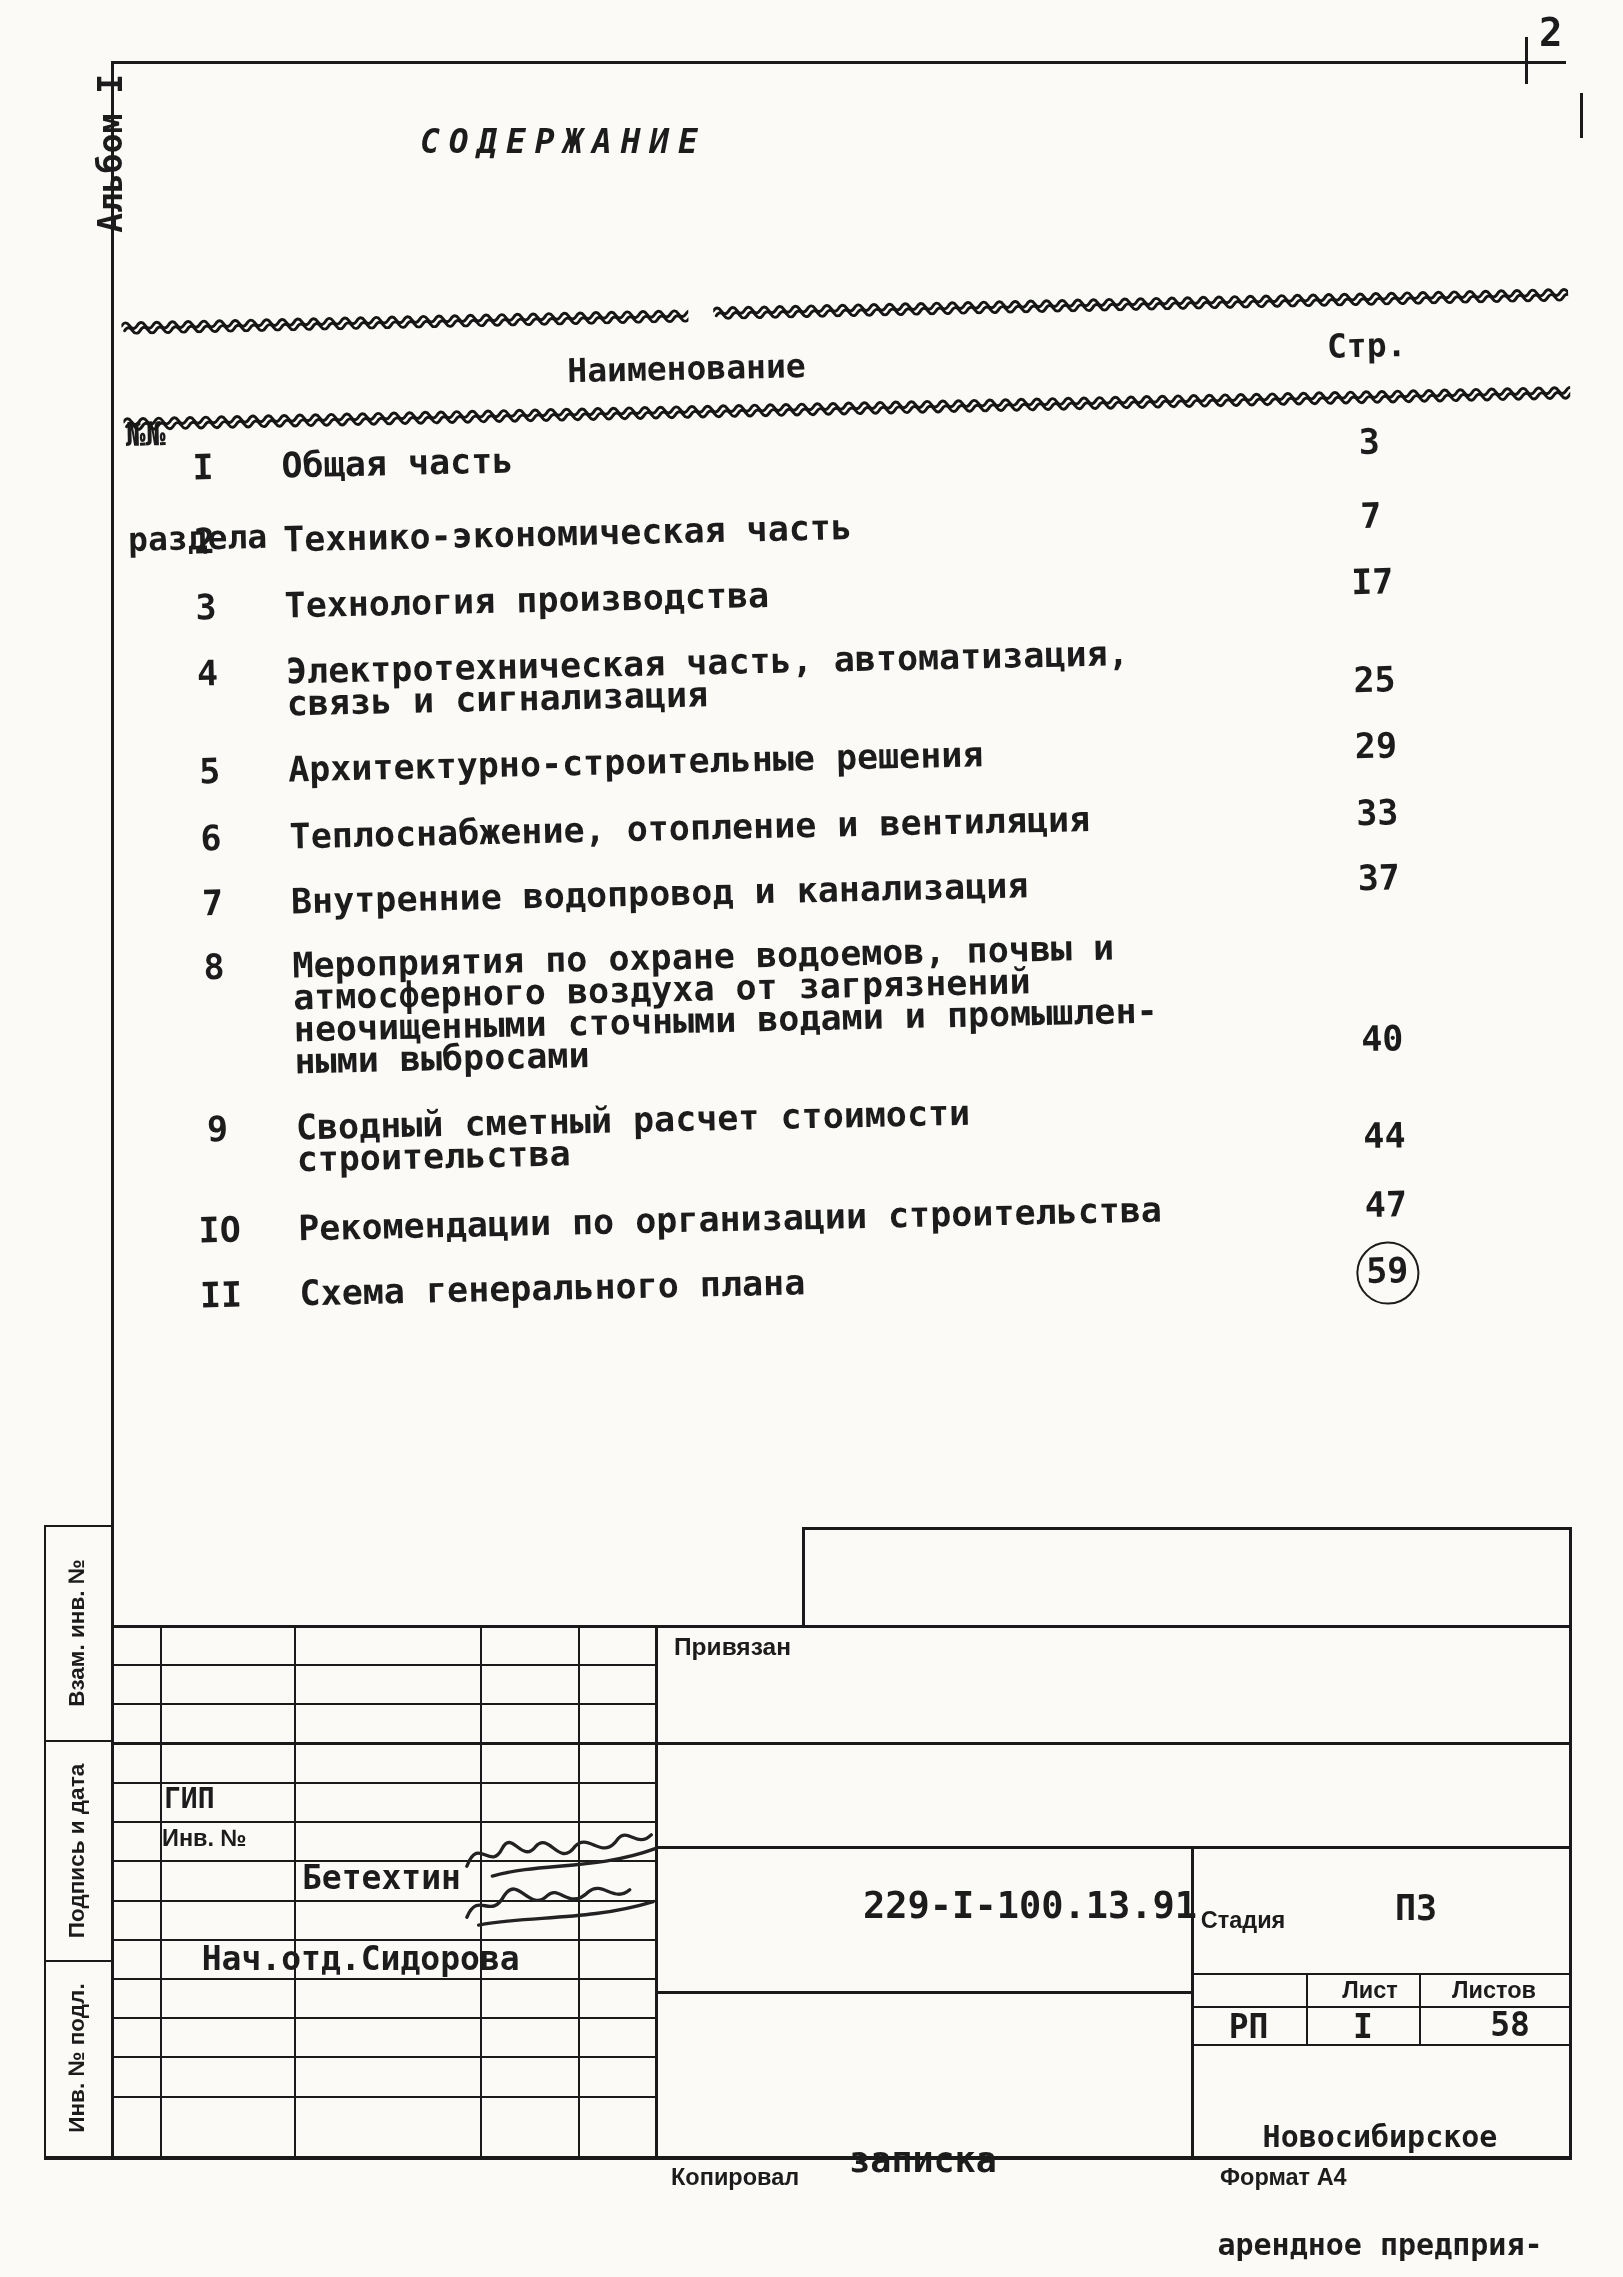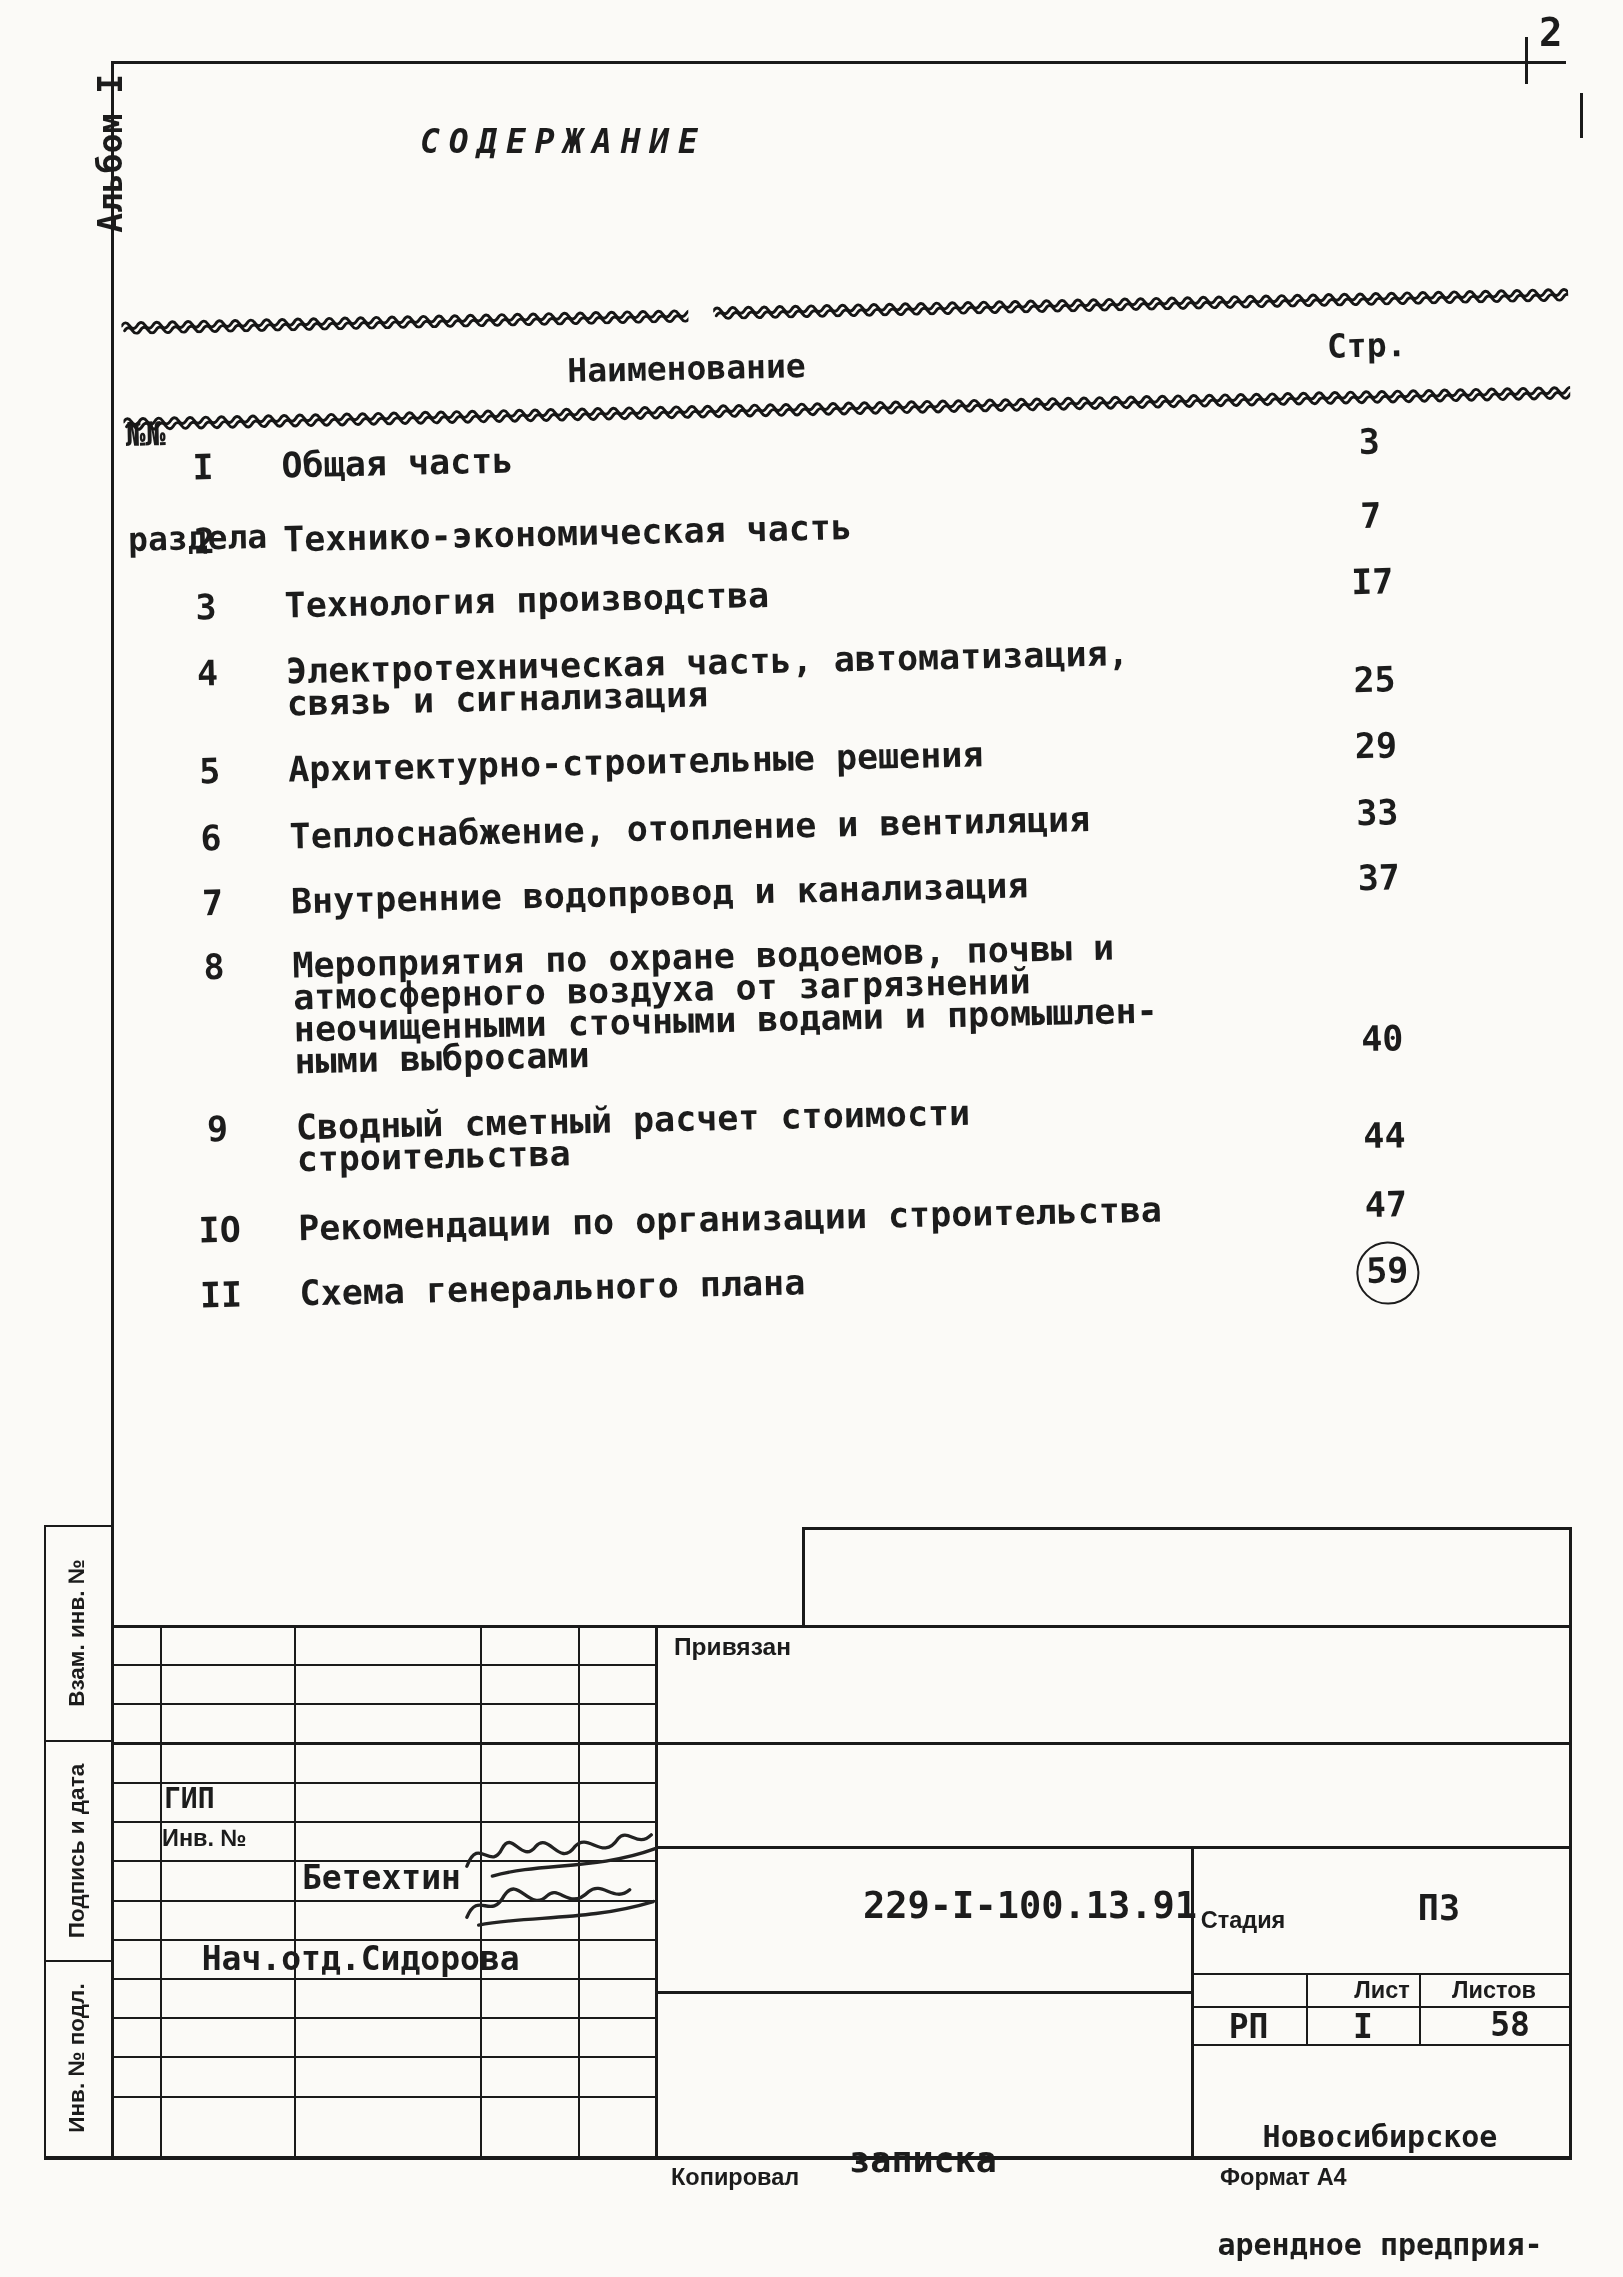--- a/index.html
+++ b/index.html
@@ -224,24 +224,24 @@
 <svg class="sig" width="206" height="59" style="left:459px;top:1825px;" viewBox="0 0 210 60">
   <path d="M8,42 C20,10 32,48 44,24 C54,4 64,40 78,22 C92,6 102,44 118,22 C132,6 146,38 162,14 C172,2 182,24 196,10"></path>
   <path d="M34,52 C84,38 140,46 200,24"></path>
 </svg>
 <svg class="sig" width="206" height="59" style="left:461px;top:1874px;" viewBox="0 0 210 60">
   <path d="M6,44 C18,16 30,48 44,22 C58,0 70,40 88,22 C100,10 110,38 130,18 C144,6 156,30 172,16"></path>
   <path d="M18,52 C70,42 130,48 196,28"></path>
 </svg>
 
 <div class="txt mono" style="left:863px;top:1884px;font-size:37px;">229-I-100.13.91</div>
-<div class="txt mono center" style="left:1372px;top:1888px;width:88px;font-size:35px;text-align:right;">ПЗ</div>
+<div class="txt mono center" style="left:1372px;top:1888px;width:88px;font-size:35px;">ПЗ</div>
 
 <div class="txt lbl center" style="left:1191px;top:1907px;width:104px;font-size:23.5px;">Стадия</div>
-<div class="txt lbl center" style="left:1306px;top:1977px;width:128px;font-size:23.5px;padding-left:12px;">Лист</div>
+<div class="txt lbl center" style="left:1306px;top:1977px;width:128px;font-size:23.5px;">Лист</div>
 <div class="txt lbl center" style="left:1419px;top:1977px;width:150px;font-size:23.5px;">Листов</div>
 
 <div class="txt mono center" style="left:1191px;top:2007px;width:115px;font-size:33px;">РП</div>
 <div class="txt mono center" style="left:1306px;top:2007px;width:114px;font-size:33px;">I</div>
 <div class="txt mono center" style="left:1419px;top:2005px;width:150px;font-size:33px;padding-left:16px;">58</div>
 
 <div class="txt mono" style="left:655px;top:2053px;width:536px;font-size:35px;line-height:43px;text-align:center;">
   <div>записка</div>
 </div>
 

